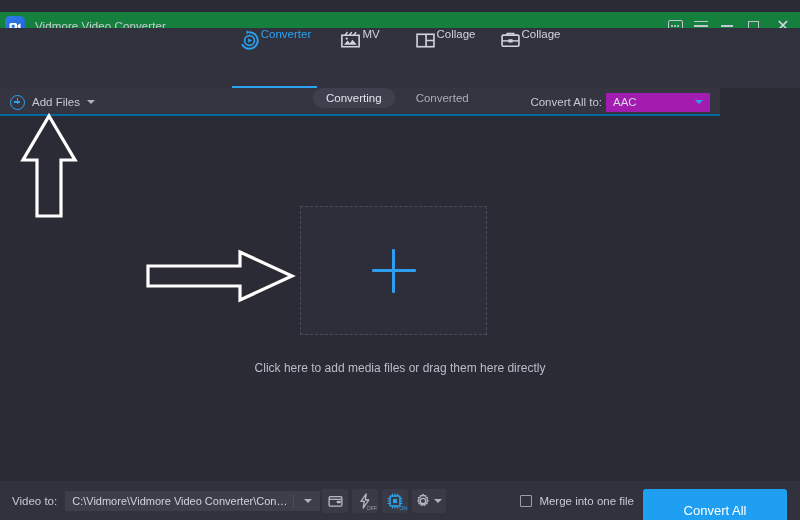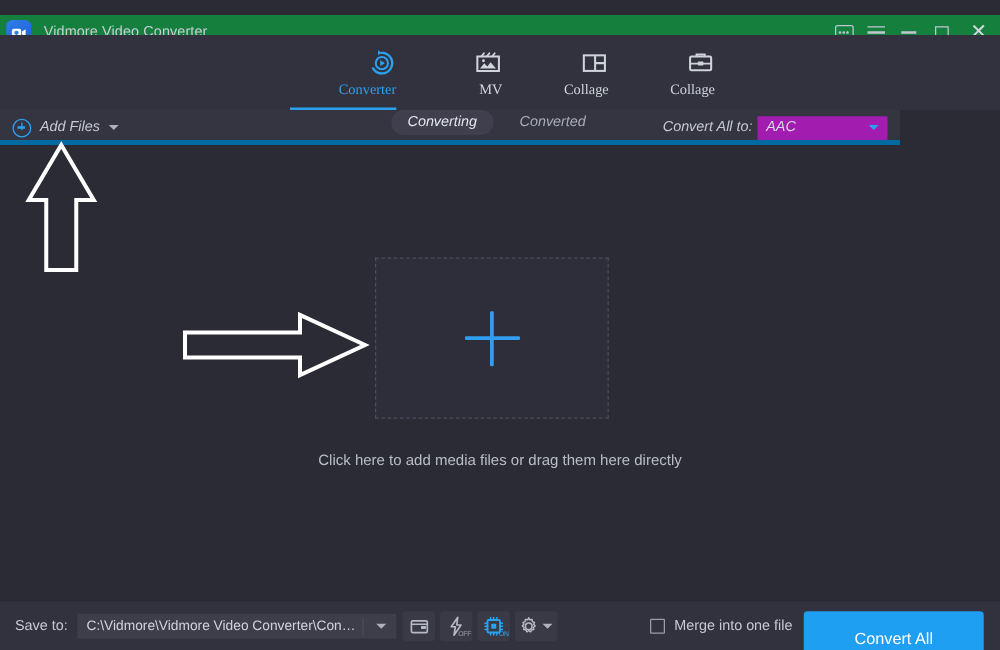--- a/index.html
+++ b/index.html
@@ -72,42 +72,41 @@
     position: absolute; left: 0; top: 28px;
     width: 800px; height: 60px;
     background: #32323e;
   }
   .navtabs {
     position: absolute; left: 232px; top: 0;
     height: 60px; display: flex;
   }
   .navtab {
     width: 85px; height: 60px;
-    display: flex; flex-direction: column;
-    align-items: flex-end; justify-content: center;
-    color: #d0d3dc; position: relative; font-family: Liberation Serif, serif;
+    display: flex; flex-direction: row;
+    align-items: flex-start; justify-content: center;
+    color: #d0d3dc; position: relative;
   }
   .navtab .nt-icon {
     height: 24px; display: flex; align-items: flex-end; justify-content: center;
     margin-bottom: 4px;
   }
   .navtab .nt-label { font-size: 11.5px; }
   .navtab.active { color: #2aa2f0; }
   .navtab.active:after {
     content: ""; position: absolute; left: 0; bottom: 0;
     width: 85px; height: 2px; background: #2aa2f0;
   }
 
   
   .toolbar {
     position: absolute; left: 0; top: 88px;
     width: 720px; height: 28px;
     background: #353542;
-    border-bottom: 4px solid #0369a1;
-    font-style: italic;
+    border-bottom: 2px solid #0369a1;
   }
   .addfiles {
     position: absolute; left: 10px; top: 0; height: 28px;
     display: flex; align-items: center; gap: 7px;
   }
   .plus-circle {
     width: 15px; height: 15px; border-radius: 50%;
     border: 1.6px solid #2aa2f0; position: relative;
   }
   .plus-circle:before, .plus-circle:after {
@@ -377,21 +376,21 @@
     <path d="M31 4 L57 48 L43 48 L43 104 L19 104 L19 48 L5 48 Z" fill="none" stroke="#ffffff" stroke-width="3.2" stroke-linejoin="miter"></path>
   </svg>
 
   <svg class="anno anno-right" width="152" height="56" viewBox="0 0 152 56">
     <path d="M4 18 L96 18 L96 4 L148 28 L96 52 L96 38 L4 38 Z" fill="none" stroke="#ffffff" stroke-width="3.2" stroke-linejoin="miter"></path>
   </svg>
 
   <div class="bottombar">
 
     <div class="saveto">
-      <span class="saveto-label">Save to:</span>
+      <span class="saveto-label">Video to:</span>
       <div class="path-box">
         <span class="path-text">C:\Vidmore\Vidmore Video Converter\Converted</span>
         <span class="divider"></span>
         <span class="caret-down"></span>
       </div>
     </div>
 
     <div class="tool-icons">
 
       <div class="ticon boxed">

